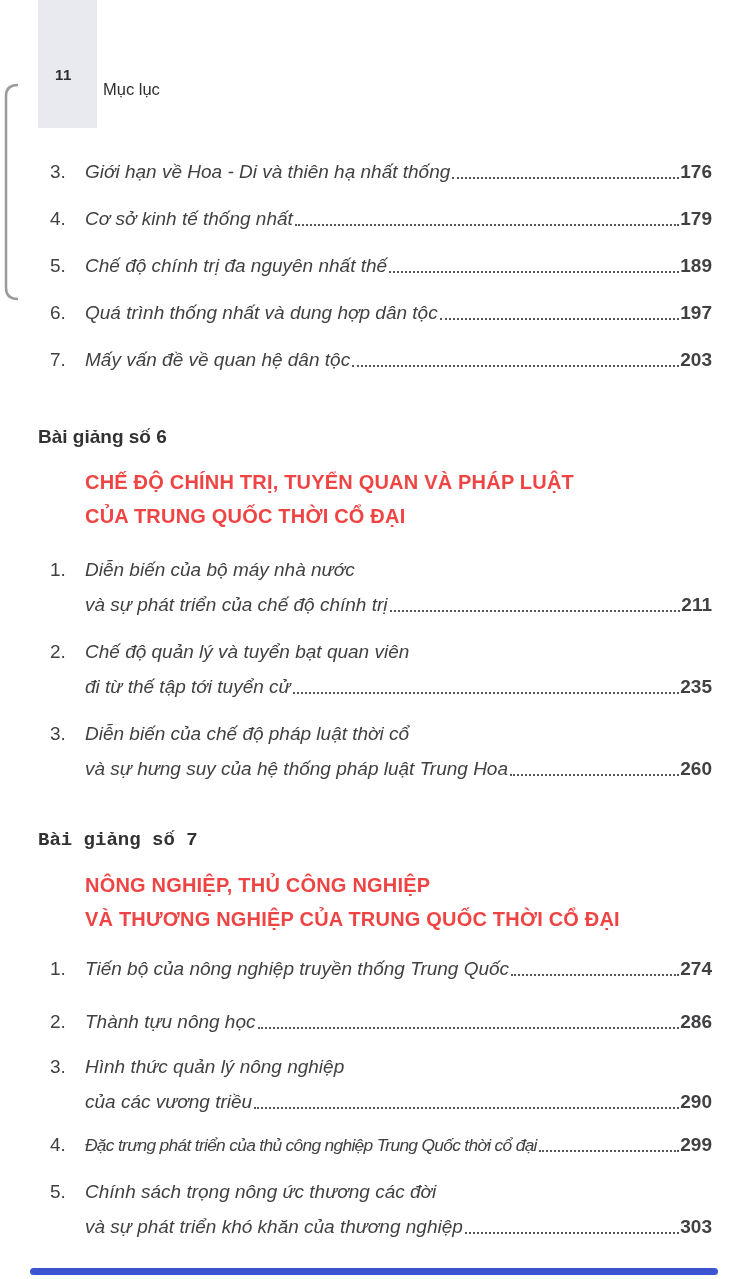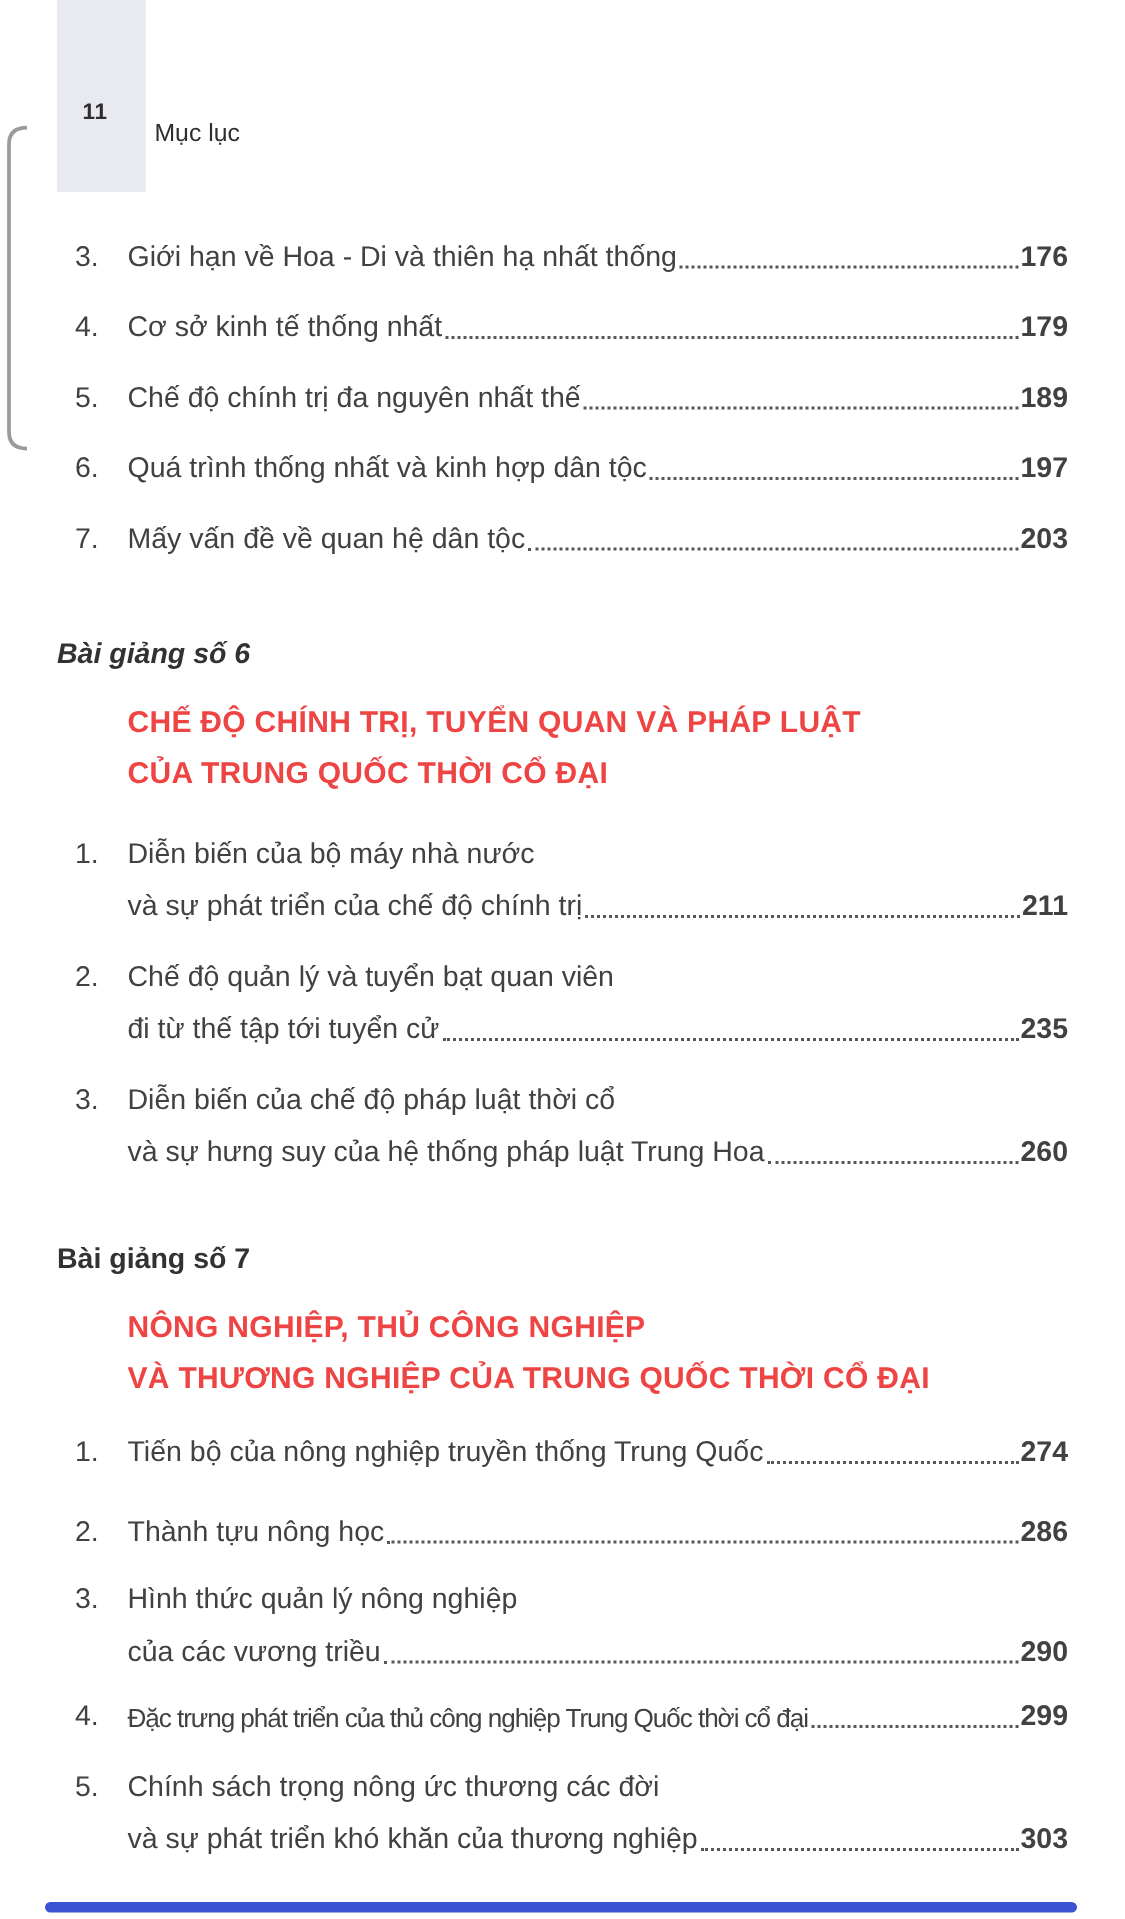--- a/index.html
+++ b/index.html
@@ -12,25 +12,25 @@
   
   .page-tab{position:absolute;left:38px;top:0;width:59px;height:128px;background:#e9eaef;}
   .page-num{position:absolute;left:55px;top:66px;font-size:15px;font-weight:bold;color:#2e2e30;letter-spacing:.5px;}
   .doc-title{position:absolute;left:103px;top:80px;font-size:16.5px;font-weight:normal;color:#2e2e30;}
   
   .edge{position:absolute;left:2px;top:82px;}
   
   #toc{position:absolute;top:160px;left:0;right:0;padding:0 38px 0 50px;font-size:19px;}
   .row{display:flex;align-items:flex-end;line-height:24px;height:24px;white-space:nowrap;}
   .num{flex:0 0 35px;}
-  .txt{flex:0 0 auto;}
+  .txt{flex:0 0 auto;font-style:italic;}
   .leader{flex:1 1 auto;min-width:10px;border-bottom:2.5px dotted #57575a;margin:0 1px 5px 2px;}
   .pg{flex:0 0 auto;font-weight:bold;}
-  .mt23{margin-top:23px;} .mt11{margin-top:11px;} .mt53{margin-top:53px;font-style:italic;}
-  .mt16{margin-top:16px;} .mt25{margin-top:25px;} .mt47{margin-top:47px;}
+  .mt23{margin-top:23px;} .mt11{margin-top:11px;} .mt53{margin-top:53px;}
+  .mt16{margin-top:16px;} .mt25{margin-top:25px;} .mt47{margin-top:47px;font-family:Liberation Mono, monospace;}
   .mt21{margin-top:21px;} .mt29{margin-top:29px;} .mt19{margin-top:19px;}
   .sec-label{font-weight:bold;color:#323234;margin-left:-12px;line-height:24px;}
   .sec-title{font-weight:bold;color:#ef4444;font-size:20px;line-height:34px;padding-left:35px;letter-spacing:.2px;}
   .condensed .txt{font-size:17.4px;letter-spacing:-0.7px;}
   
   .progress{position:absolute;left:30px;top:1268px;width:688px;height:7px;border-radius:3.5px;background:#3b55d2;}
 </style>
 </head>
 <body>
 
@@ -57,21 +57,21 @@
     <span class="pg">179</span>
   </div>
   <div class="row mt23">
     <span class="num">5.</span>
     <span class="txt">Chế độ chính trị đa nguyên nhất thế</span>
     <span class="leader"></span>
     <span class="pg">189</span>
   </div>
   <div class="row mt23">
     <span class="num">6.</span>
-    <span class="txt">Quá trình thống nhất và kinh hợp dân tộc</span>
+    <span class="txt">Quá trình thống nhất và dung hợp dân tộc</span>
     <span class="leader"></span>
     <span class="pg">197</span>
   </div>
   <div class="row mt23">
     <span class="num">7.</span>
     <span class="txt">Mấy vấn đề về quan hệ dân tộc</span>
     <span class="leader"></span>
     <span class="pg">203</span>
   </div>
 

